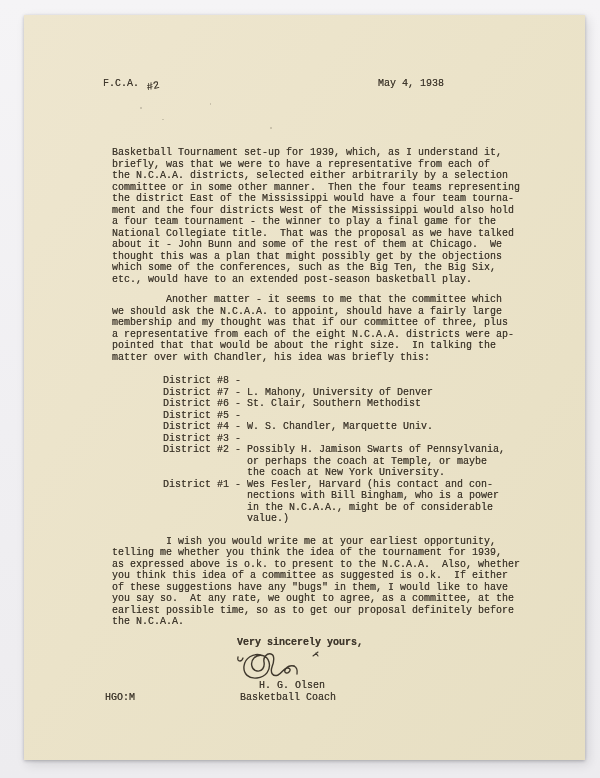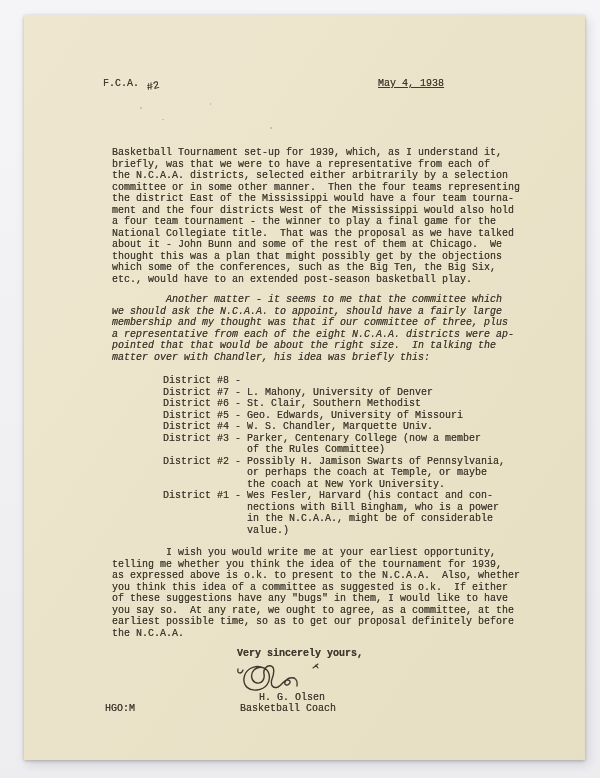--- a/index.html
+++ b/index.html
@@ -34,25 +34,25 @@
   .speck.s4 { left: 246px; top: 112px; width: 2px; height: 2px; }
 
   .head { position: relative; height: 23px; }
   .ref-line { white-space: pre; }
   .refnum {
     position: absolute; left: 44px; top: 3px;
     display: inline-block;
     transform: rotate(-12deg);
     font-size: 10.5px;
   }
-  .date { position: absolute; left: 275px; top: 0; white-space: pre; text-decoration: underline; }
+  .date { position: absolute; left: 275px; top: 0; white-space: pre; }
 
   .para { margin: 9px; font: inherit; white-space: pre; color: inherit; }
   .p1 { margin-top: 46px; }
-  .p2 { margin-top: 7px; font-style: italic; }
+  .p2 { margin-top: 7px; }
   .p3 { margin-top: 11px; }
 
   .districts { margin-top: 12px; margin-left: 60px; }
   .drow { display: flex; align-items: flex-start; }
   .dlabel { width: 66px; white-space: pre; flex: 0 0 auto; }
   .dsep   { width: 18px; text-align: center; flex: 0 0 auto; }
   .dtext  { margin: 0; font: inherit; white-space: pre; }
 
   .closing { position: relative; margin-left: 134px; }
   .valediction { white-space: pre; font-weight: bold; }
@@ -108,32 +108,29 @@
         <pre class="dtext">L. Mahony, University of Denver</pre>
       </div>
       <div class="drow">
         <span class="dlabel">District #6</span>
         <span class="dsep">-</span>
         <pre class="dtext">St. Clair, Southern Methodist</pre>
       </div>
       <div class="drow">
         <span class="dlabel">District #5</span>
         <span class="dsep">-</span>
-        <pre class="dtext">Geo. Edwards, University of Missouri</pre>
       </div>
       <div class="drow">
         <span class="dlabel">District #4</span>
         <span class="dsep">-</span>
         <pre class="dtext">W. S. Chandler, Marquette Univ.</pre>
       </div>
       <div class="drow">
         <span class="dlabel">District #3</span>
         <span class="dsep">-</span>
-        <pre class="dtext">Parker, Centenary College (now a member
-of the Rules Committee)</pre>
       </div>
       <div class="drow">
         <span class="dlabel">District #2</span>
         <span class="dsep">-</span>
         <pre class="dtext">Possibly H. Jamison Swarts of Pennsylvania,
 or perhaps the coach at Temple, or maybe
 the coach at New York University.</pre>
       </div>
       <div class="drow">
         <span class="dlabel">District #1</span>

